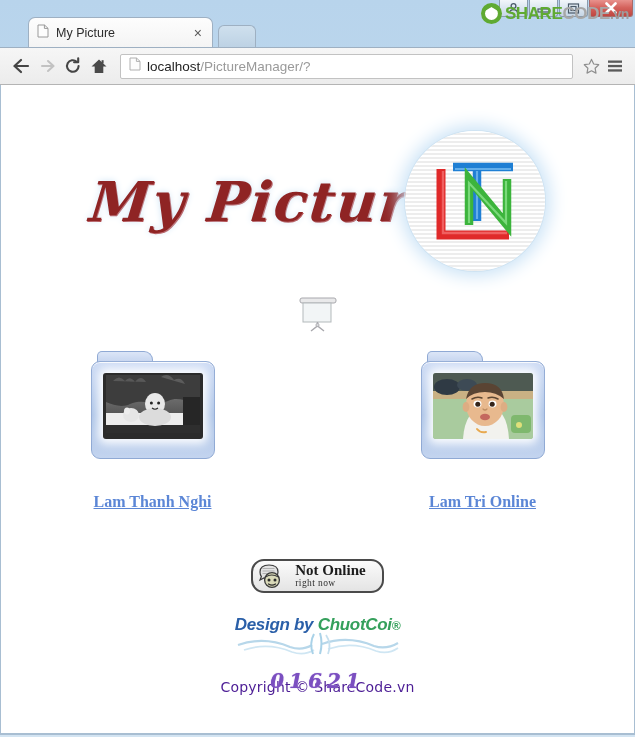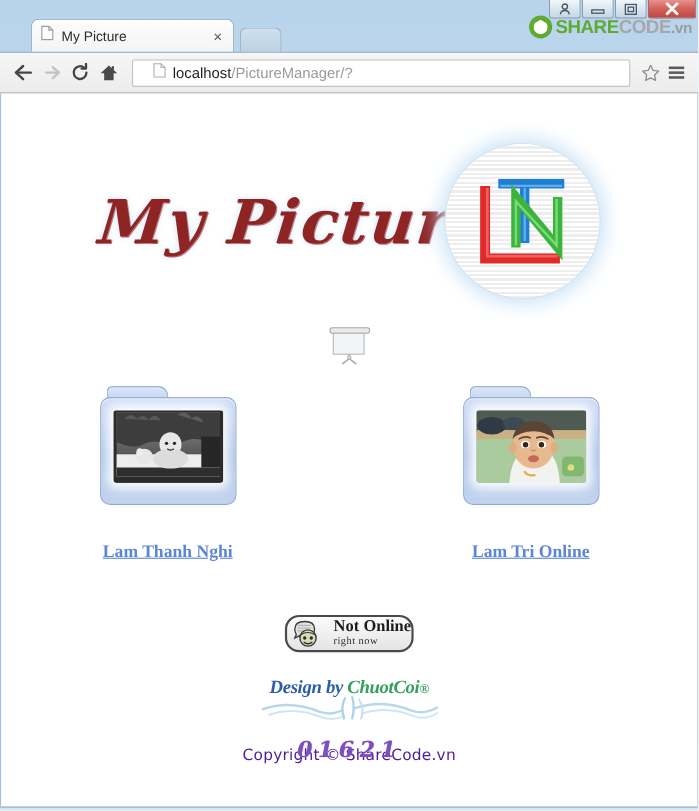--- a/index.html
+++ b/index.html
@@ -54,21 +54,21 @@
   }
   .win-btn.close {
     width: 44px;
     border-color: #a86a68;
     background: linear-gradient(180deg, #e8928d 0%, #d4625c 48%, #bf4741 100%);
   }
   .win-btn svg { display: block; }
 
   .watermark-logo {
     position: absolute;
-    top: 14px;
+    top: 3px;
     right: 6px;
     display: flex;
     align-items: center;
     gap: 3px;
     z-index: 6;
     text-align: center;
   }
   .wm-mark {
     width: 21px;
     height: 21px;
@@ -169,21 +169,21 @@
   }
   .omnibox {
     flex: 1;
     height: 25px;
     margin: 0 6px 0 8px;
     background: #ffffff;
     border: 1px solid #c2c2c2;
     border-radius: 2px;
     display: flex;
     align-items: center;
-    padding: 0 18px;
+    padding: 0 8px;
     box-sizing: border-box;
   }
   .omnibox-icon { flex: none; margin-right: 6px; }
   .url {
     flex: 1;
     font-size: 13.5px;
     color: #9a9a9a;
     white-space: nowrap;
     overflow: hidden;
   }
@@ -327,21 +327,21 @@
   }
 
   
   .status-row { margin-top: 48px; display:flex; justify-content:center; }
   .status-badge {
     display: inline-flex;
     align-items: center;
     background: linear-gradient(180deg, #fbfbfb 0%, #e4e4e4 100%);
     border: 2px solid #4a4a4a;
     border-radius: 13px;
-    padding: 2px 0 2px 5px;
+    padding: 2px 16px 2px 5px;
     cursor: pointer;
   }
   .status-text { text-align: left; margin-left: 5px; line-height: 1; }
   .status-main {
     font-family: "Liberation Serif", serif;
     font-size: 15px;
     font-weight: bold;
     color: #1c1c1c;
     display: block;
   }
@@ -350,21 +350,21 @@
     font-size: 9.5px;
     color: #2e2e2e;
     display: block;
     margin-top: 1px;
     letter-spacing: .4px;
   }
 
   
   .designby { margin-top: 22px; position: relative; height: 46px; }
   .designby-text {
-    font-family: Liberation Serif, serif;
+    font-family: Liberation Sans, sans-serif;
     font-style: italic;
     font-weight: bold;
     font-size: 17px;
     letter-spacing: -.3px;
     white-space: nowrap;
     position: relative;
     z-index: 2;
   }
   .db-blue  { color: #2a5fa8; }
   .db-green { color: #35a05c; }

